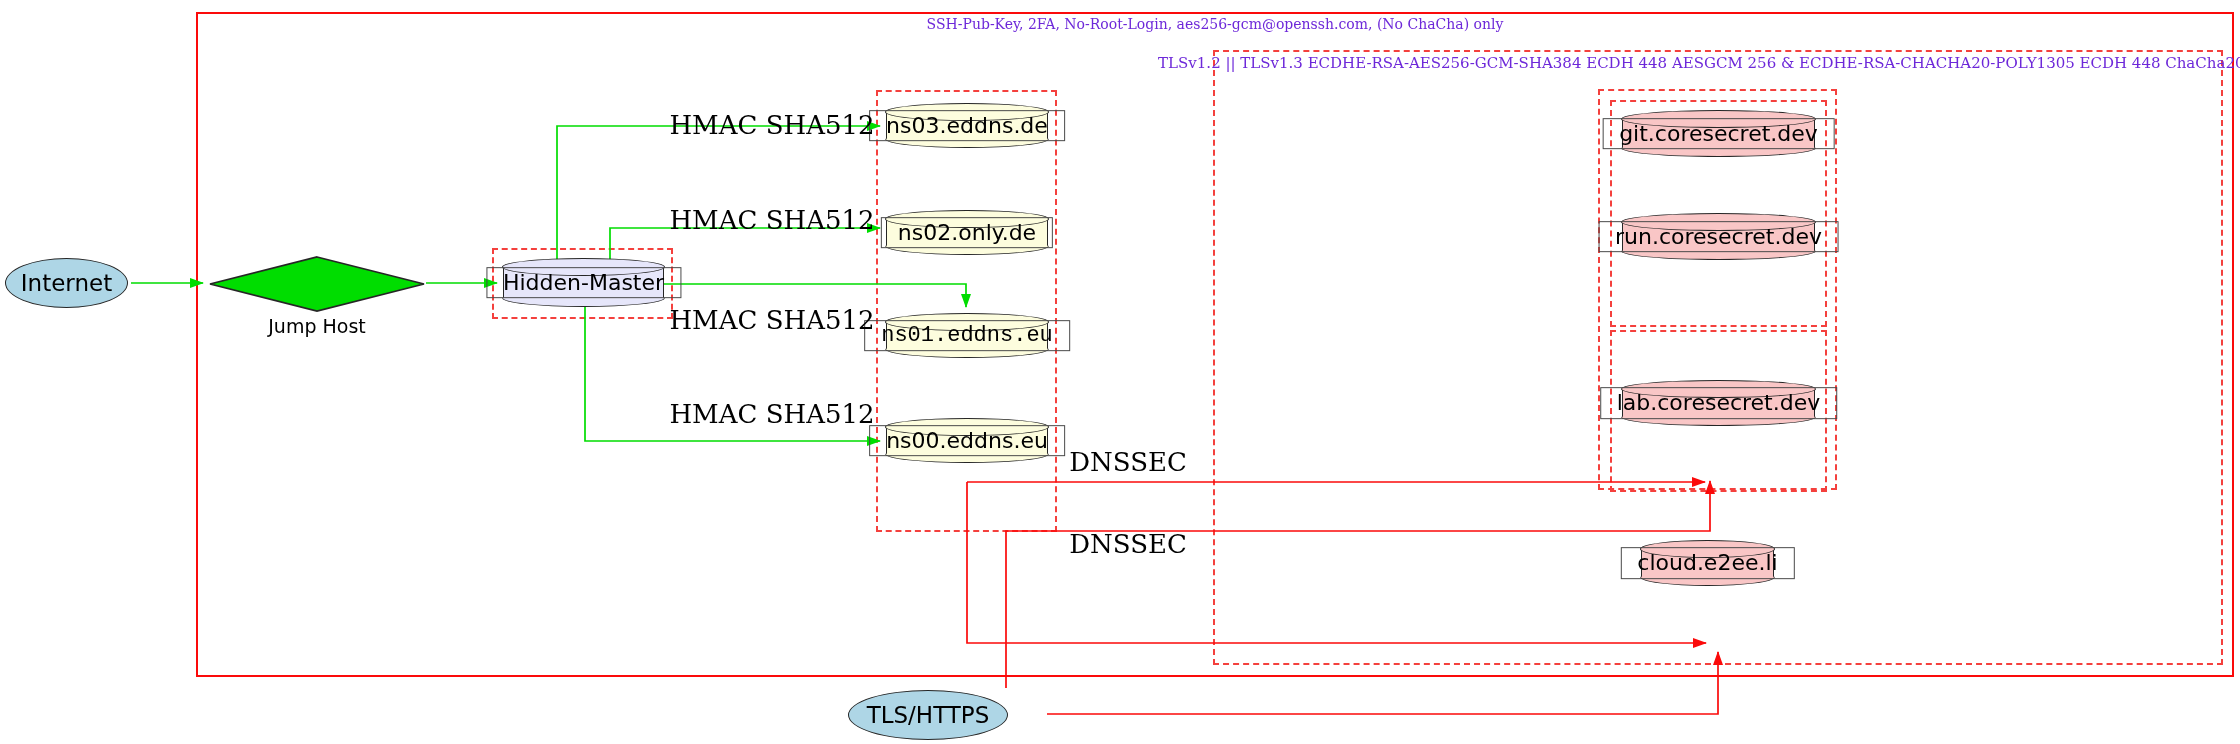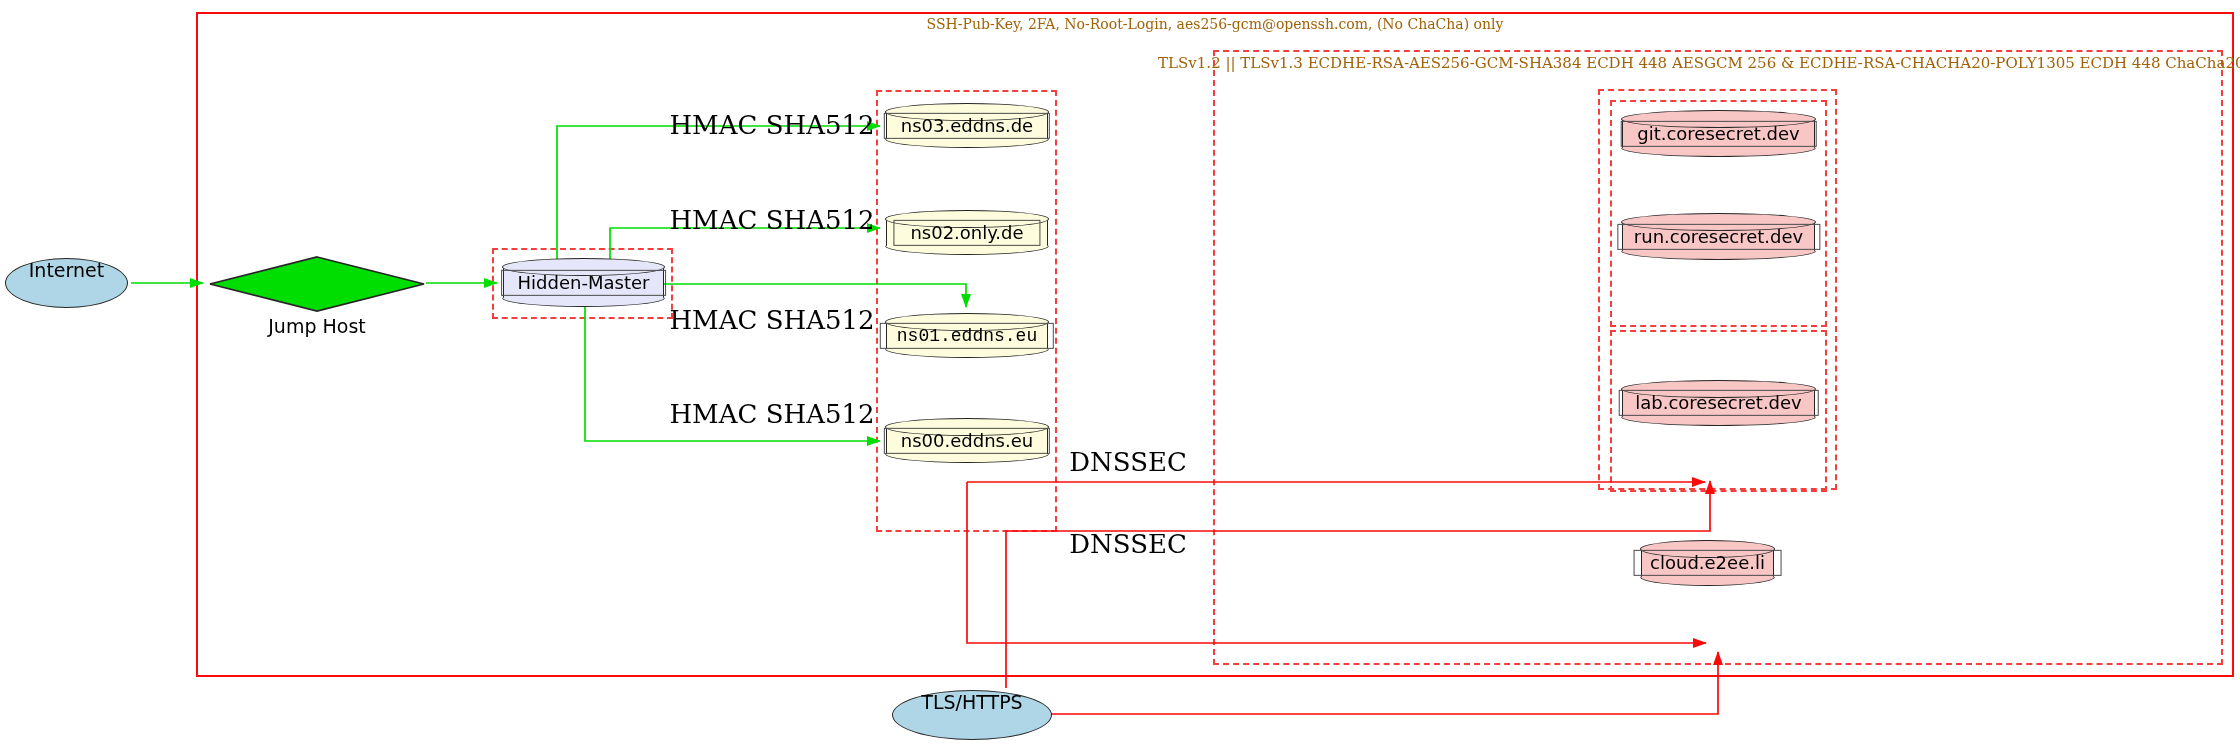--- a/index.html
+++ b/index.html
@@ -4,44 +4,44 @@
 <style>
   html,body{margin:0;padding:0;background:#fff;}
   .canvas{position:relative;width:2240px;height:744px;background:#ffffff;
           font-family:"DejaVu Sans",sans-serif;color:#000;overflow:hidden;}
 
   
   .box{position:absolute;box-sizing:border-box;}
   .box.solid{border:2px solid var(--red);}
   .box.dashed{border:2px dashed var(--dashedred);}
   .clabel{position:absolute;font-family:"DejaVu Serif","Liberation Serif",serif;
-          white-space:nowrap;color:#a16207;}
+          white-space:nowrap;color:#6d28d9;}
   .clabel.top-center{top:2px;left:50%;transform:translateX(-50%);}
   .clabel.top-left{top:3px;left:8px;}
 
   
   svg.edges{position:absolute;left:0;top:0;z-index:3;pointer-events:none;}
   .gline{fill:none;stroke:var(--green);stroke-width:1.7px;}
   .rline{fill:none;stroke:var(--red);stroke-width:1.7px;}
 
   
   .node{position:absolute;z-index:4;}
   .ellipse{border:1.7px solid var(--stroke);border-radius:50%;
-           background:var(--fill);display:flex;justify-content:center;
-           font-size:19px;box-sizing:border-box;}
+           background:var(--fill);display:flex;align-items:center;justify-content:center;
+           font-size:23px;box-sizing:border-box;}
   .cyl{position:absolute;z-index:4;background:var(--fill);
        border-left:1.7px solid var(--stroke);border-right:1.7px solid var(--stroke);}
   .cyl::before{content:"";position:absolute;left:-1.7px;right:-1.7px;top:-9px;height:18px;
        background:var(--fill);border:1.7px solid var(--stroke);border-radius:50%;
        box-sizing:border-box;}
   .cyl::after{content:"";position:absolute;left:-1.7px;right:-1.7px;bottom:-9px;height:18px;
        background:var(--fill);border:1.7px solid var(--stroke);border-radius:50%;
        box-sizing:border-box;clip-path:inset(49% 0 0 0);}
   .cyl-label{position:absolute;left:50%;top:50%;transform:translate(-50%,-50%);
-       border:1px solid #4a4a4a;padding:0 16px;white-space:nowrap;font-size:18px;z-index:5;
+       border:1px solid #4a4a4a;padding:0 16px;white-space:nowrap;font-size:22px;z-index:5;
        line-height:1.35;text-align:right;}
   .node-label{position:absolute;z-index:5;transform:translate(-50%,-50%);
        font-size:19px;white-space:nowrap;margin-top:42px;}
 
   
   .elabel{position:absolute;z-index:6;transform:translate(-50%,-50%);
        font-family:"DejaVu Serif","Liberation Serif",serif;font-size:26px;white-space:nowrap;}
 </style>
 </head>
 <body>
@@ -127,21 +127,21 @@
   </div>
 
   <div class="cyl" style="left: 1622px; top: 389px; width: 191px; height: 28px; --fill: #f9c6c6;">
     <span class="cyl-label">lab.coresecret.dev</span>
   </div>
 
   <div class="cyl" style="left: 1641px; top: 549px; width: 131px; height: 28px; --fill: #f9c6c6;">
     <span class="cyl-label">cloud.e2ee.li</span>
   </div>
 
-  <div class="node ellipse" style="left: 892px; top: 690px; width: 160px; height: 50px; --fill: #aed6e6;">
+  <div class="node ellipse" style="left: 848px; top: 690px; width: 160px; height: 50px; --fill: #aed6e6;">
     <span>TLS/HTTPS</span>
   </div>
 
   <span class="elabel" style="left:772px;top:125px;">HMAC SHA512</span>
   <span class="elabel" style="left:772px;top:220px;">HMAC SHA512</span>
   <span class="elabel" style="left:772px;top:320px;">HMAC SHA512</span>
   <span class="elabel" style="left:772px;top:414px;">HMAC SHA512</span>
   <span class="elabel" style="left:1128px;top:462px;">DNSSEC</span>
   <span class="elabel" style="left:1128px;top:544px;">DNSSEC</span>
 

